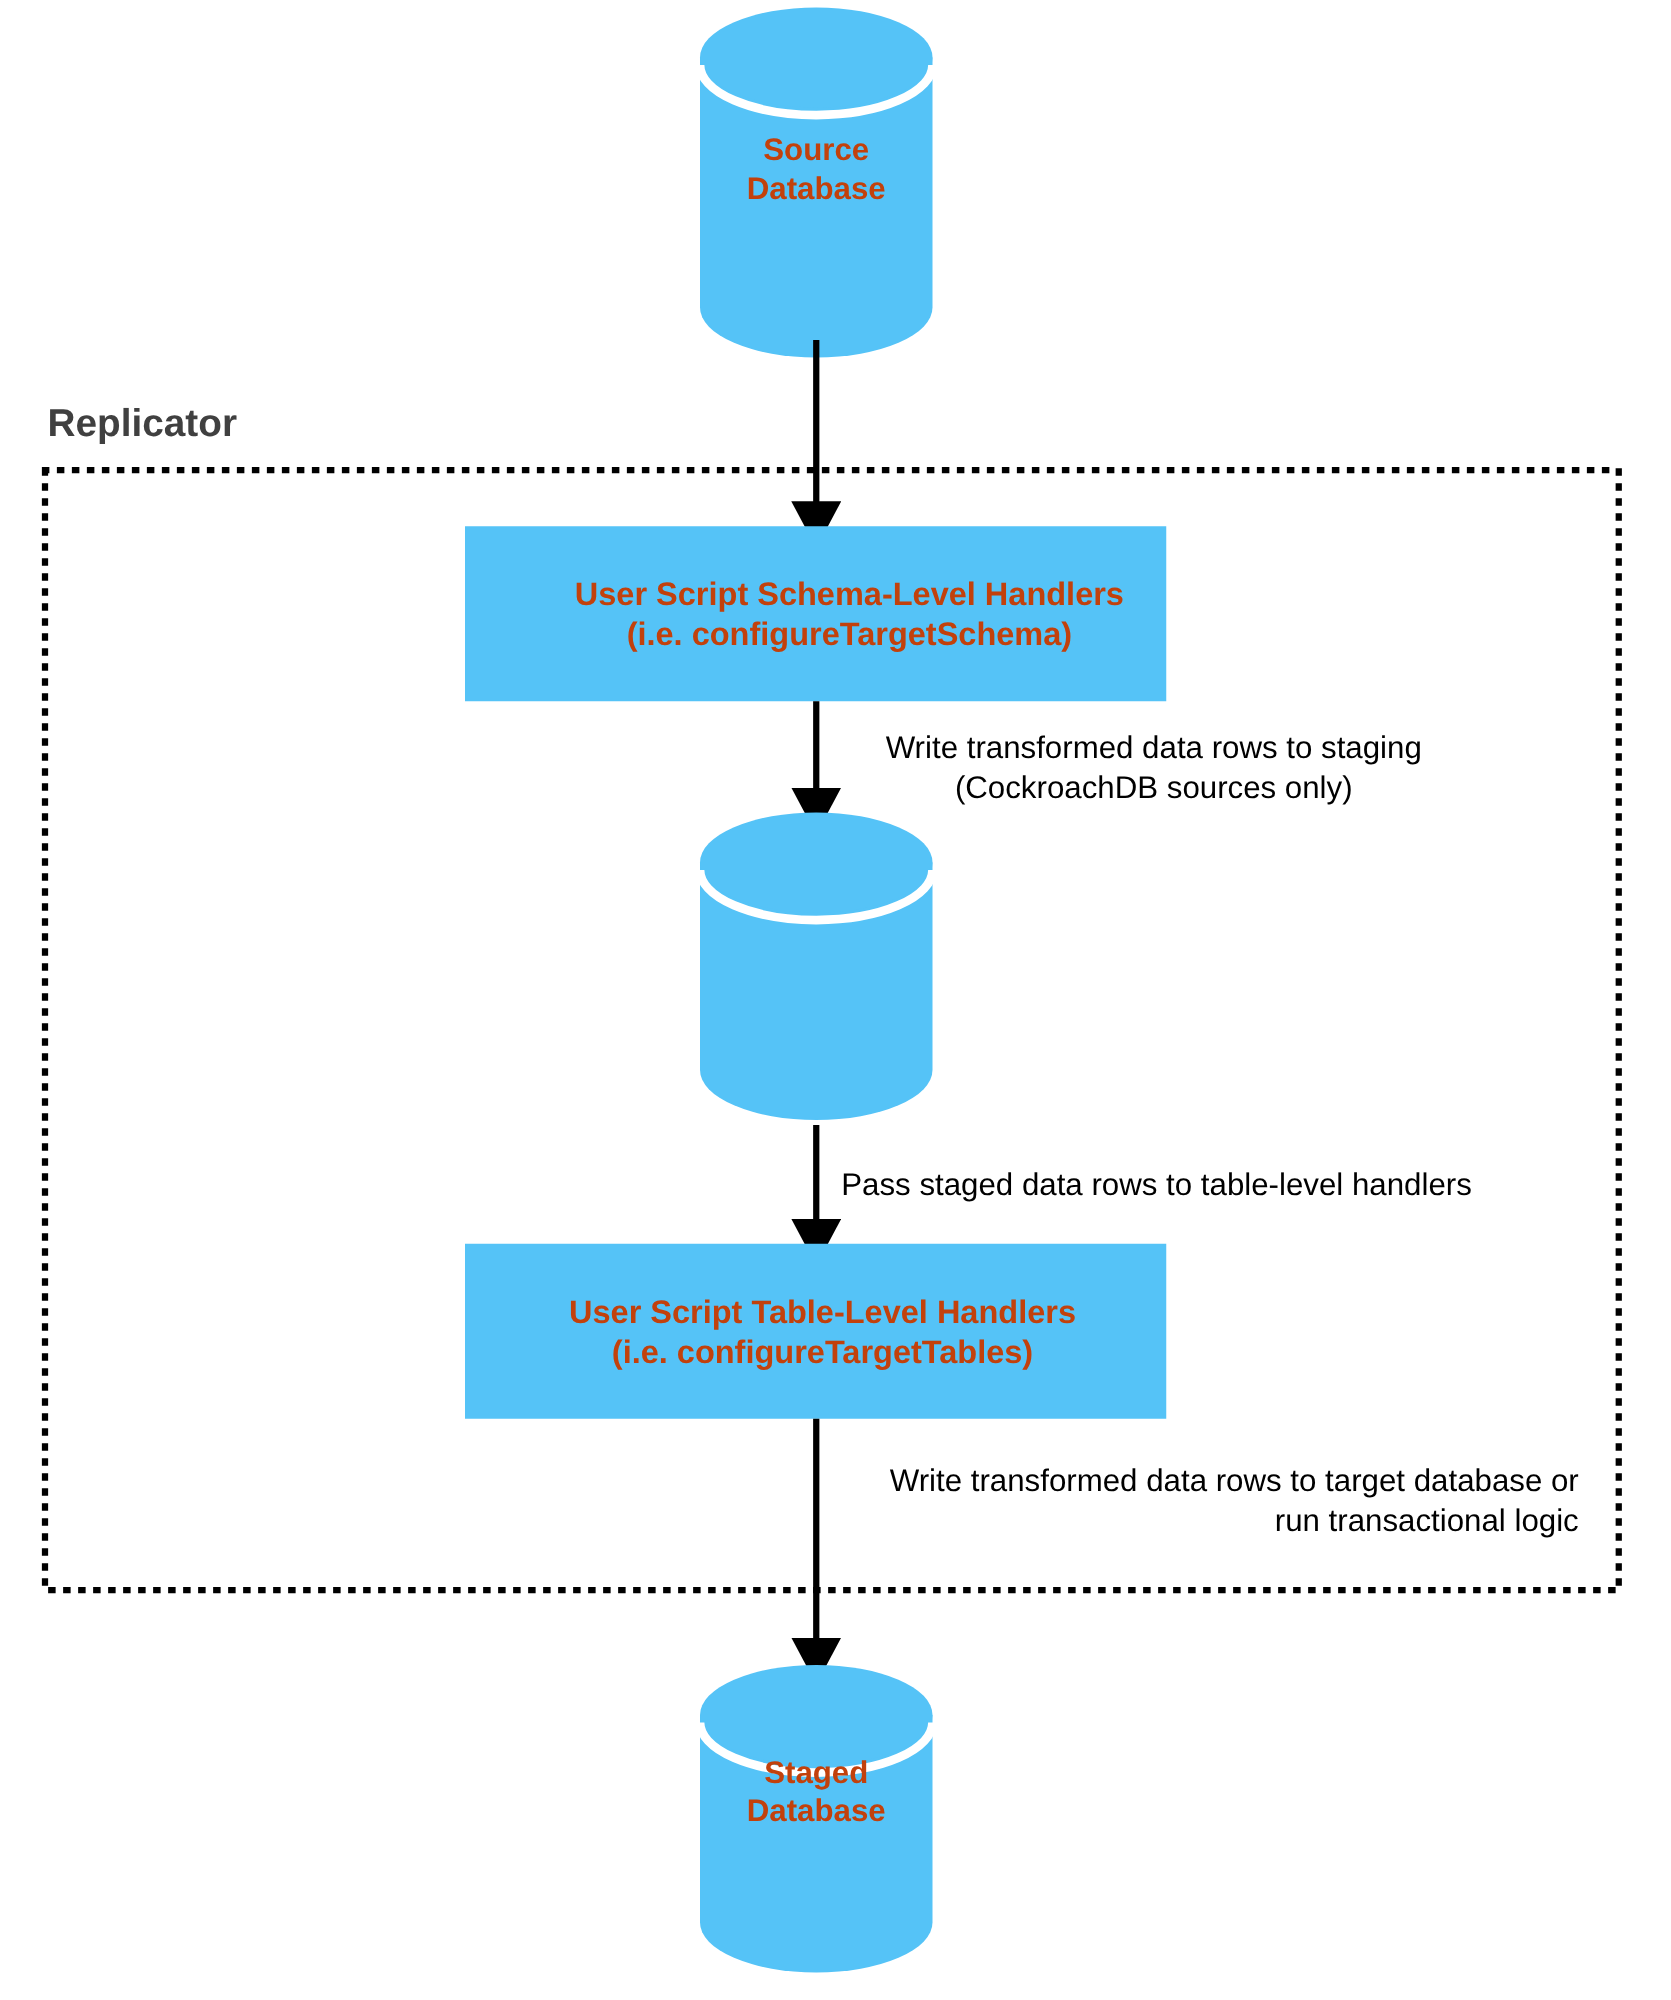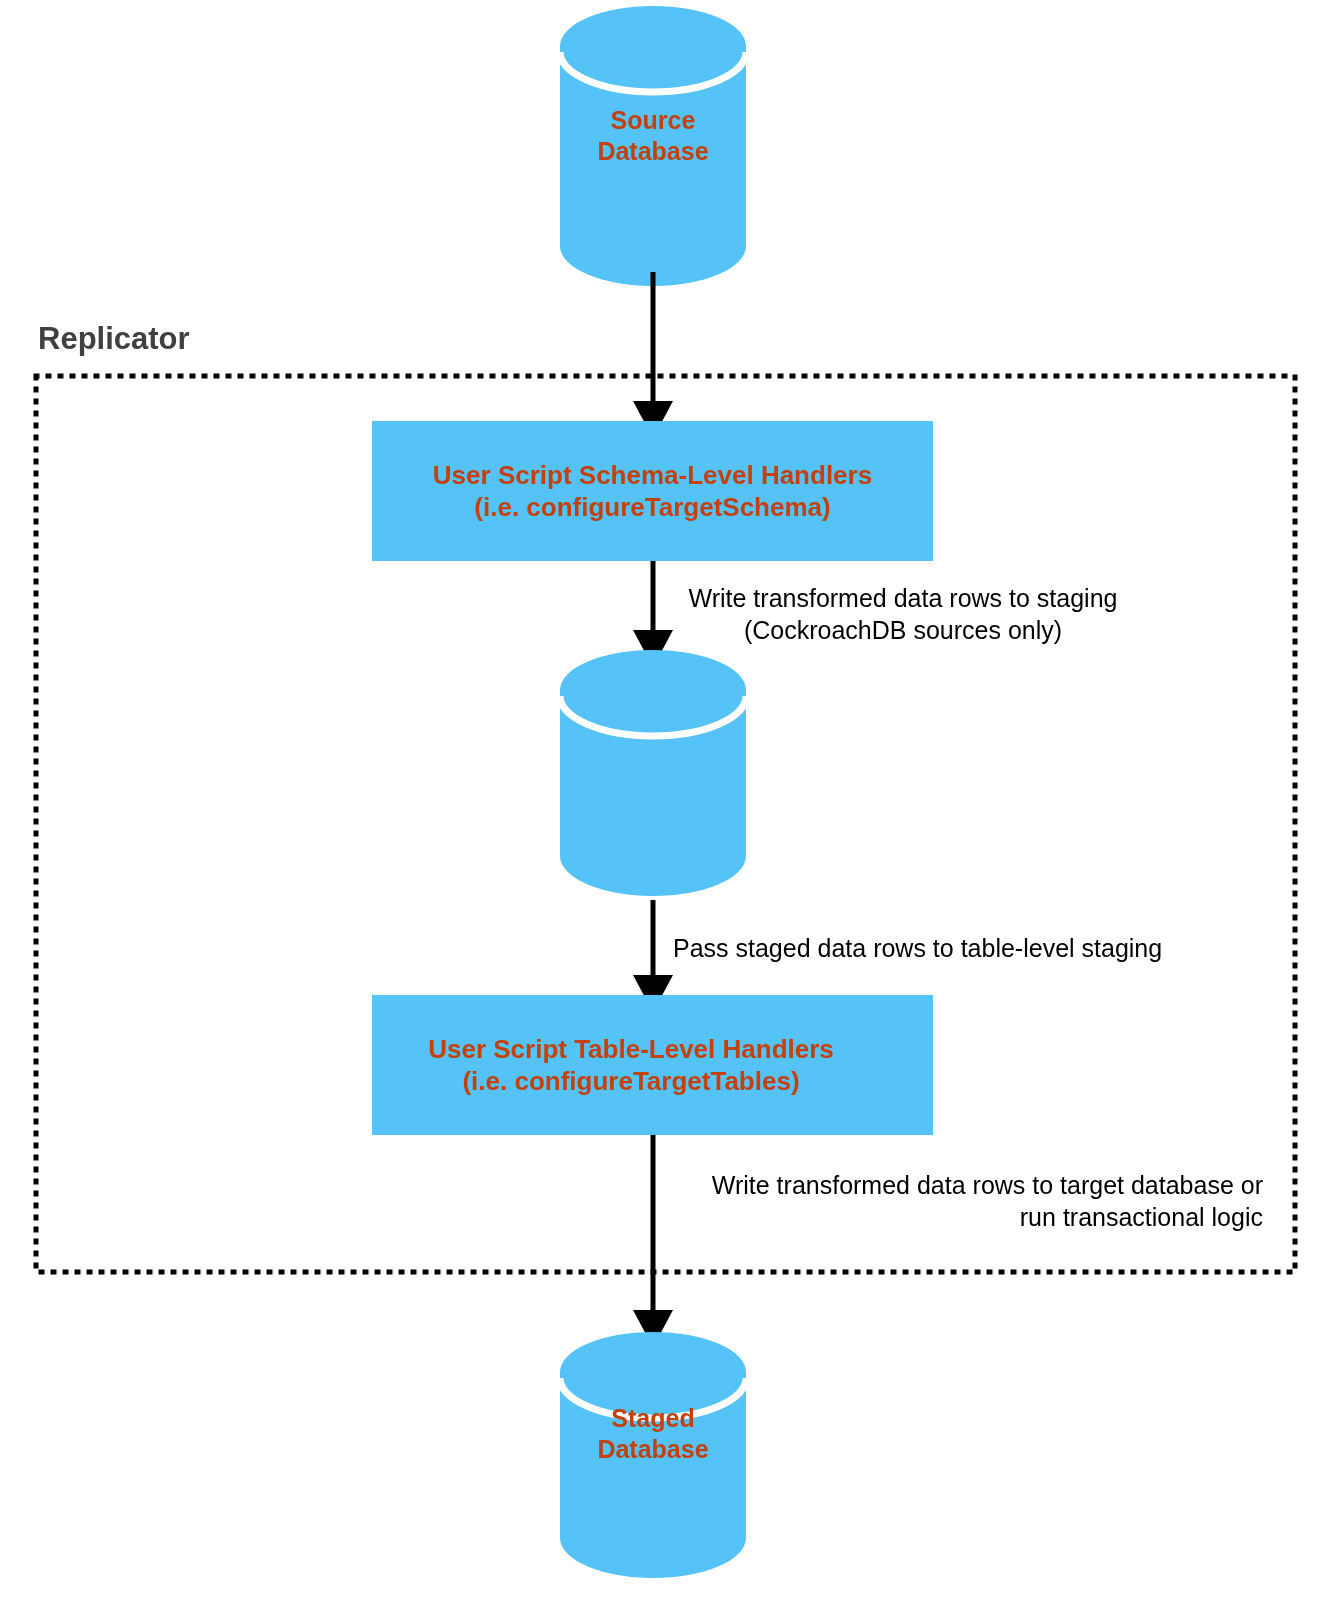--- a/index.html
+++ b/index.html
@@ -31,20 +31,21 @@
     color: #c2410c;
     line-height: 1.22;
     white-space: pre-line;
     pointer-events: none;
   }
   .cyl-label {
     font-size: 25px;
   }
   .box-label {
     font-size: 26px;
+    padding-left: 27px;
   }
   .edge-label {
     position: absolute;
     font-size: 25px;
     color: #000000;
     line-height: 1.28;
     white-space: pre-line;
   }
   .edge-label.left-align {
     text-align: left;
@@ -113,21 +114,21 @@
 (i.e. configureTargetSchema)</div>
 
 
   <div class="node-label box-label" style="left:372px; top:1034px; width:518px;">User Script Table-Level Handlers
 (i.e. configureTargetTables)</div>
 
   <div class="node-label cyl-label" style="left:553px; top:1403px; width:200px;">Staged
 Database</div>
 
 
-  <div class="edge-label center-align" style="left:673px; top:582px; width:460px;">Write transformed data rows to staging
+  <div class="edge-label center-align" style="left:693px; top:582px; width:460px;">Write transformed data rows to staging
 (CockroachDB sources only)</div>
 
-  <div class="edge-label left-align" style="left:673px; top:932px; width:640px;">Pass staged data rows to table-level staging</div>
+  <div class="edge-label left-align" style="left:673px; top:932px; width:640px;">Pass staged data rows to table-level handlers</div>
 
   <div class="edge-label center-align" style="left:673px; top:1169px; width:590px;text-align:right;">Write transformed data rows to target database or
 run transactional logic</div>
 
 </div>
 
 </body></html>

